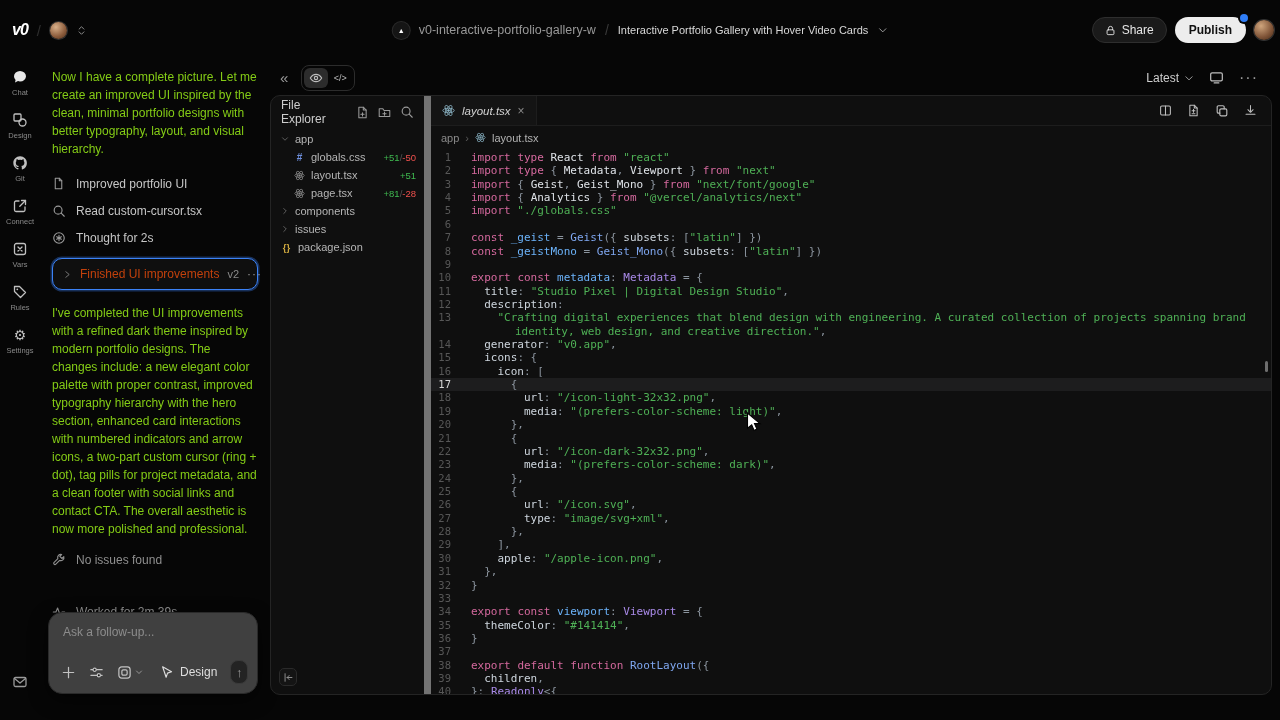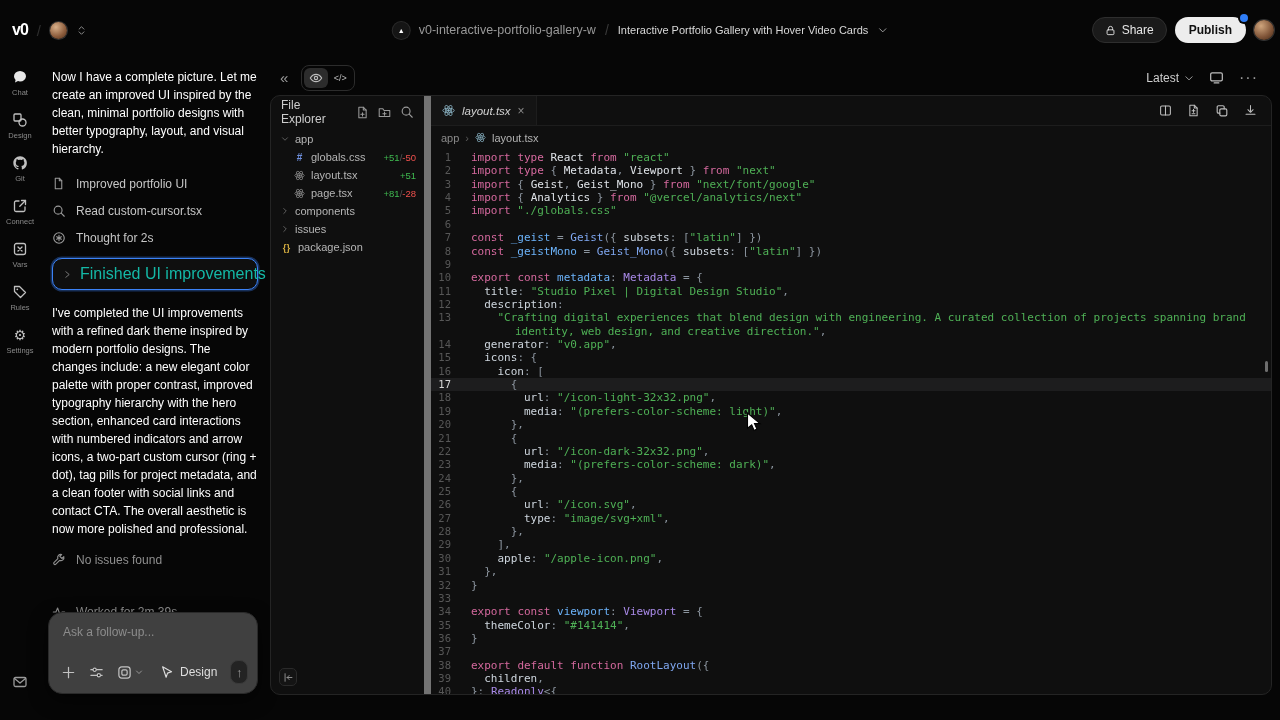--- a/index.html
+++ b/index.html
@@ -3,21 +3,21 @@
 <meta charset="utf-8">
 <style>
   * { margin:0; padding:0; box-sizing:border-box; }
   html,body { width:1280px; height:720px; background:#000; overflow:hidden;
     font-family:"Liberation Sans","DejaVu Sans",sans-serif; }
   #app { position:relative; width:1280px; height:720px; background:#060606; overflow:hidden; color:#ddd; }
 
   
   .header { position:absolute; top:0; left:0; width:100%; height:60px; }
   .hdr-left { position:absolute; left:12px; top:0; height:60px; display:flex; align-items:center; gap:9px; }
-  .logo { font-weight:bold; font-size:16px; color:#fff; letter-spacing:-1px; }
+  .logo { font-weight:bold; font-size:16px; color:#fff; letter-spacing:-1px;font-style:italic; }
   .hdr-slash { color:#2e2e2e; font-size:15px; }
   .avatar-sm { width:17px; height:17px; border-radius:50%;
     background:radial-gradient(circle at 35% 30%, #d8b08a, #8a5a3a 60%, #4a2f1d); box-shadow:0 0 0 1px #333; }
   .sort-ic { color:#9a9a9a; display:flex; }
   .hdr-center { position:absolute; left:50%; top:0; transform:translateX(-50%); height:60px;
     display:flex; align-items:center; gap:9px; white-space:nowrap; }
   .vercel-chip { width:17px; height:17px; border-radius:50%; background:#151515; display:flex; align-items:center; justify-content:center;
     color:#fff; font-size:7px; box-shadow:0 0 0 1px #2a2a2a; }
   .proj-name { font-size:12.5px; color:#989898; }
   .crumb-sep { color:#3a3a3a; font-size:14px; }
@@ -34,29 +34,29 @@
 
   
   .rail { position:absolute; left:0; top:60px; bottom:0; width:40px; display:flex; flex-direction:column; align-items:center; padding-top:8px; }
   .rail-item { display:flex; flex-direction:column; align-items:center; gap:3px; margin-bottom:14px; cursor:default; }
   .rl-ic { width:17px; height:17px; color:#c0c0c0; display:flex; align-items:center; justify-content:center; font-size:14px; }
   .rl-lb { font-size:7.5px; color:#8a8a8a; }
   .rail-mail { margin-top:auto; margin-bottom:30px; color:#9a9a9a; display:flex; }
 
   
   .chat { position:absolute; left:40px; top:60px; width:228px; bottom:0; padding:8px 10px 0 12px; font-size:12px; }
-  .chat p.msg { color:#ffffff; line-height:18px; }
+  .chat p.msg { color:#84cc16; line-height:18px; }
   .steps { margin-top:12px; }
   .step { height:27px; display:flex; align-items:center; gap:10px; color:#c6c6c6; }
   .step .st-ic { width:14px; height:14px; color:#9a9a9a; display:flex; align-items:center; justify-content:center; }
   .task-card { margin-top:7px; height:32px; border-radius:10px; background:#0f0f0f;
     border:1px solid var(--c-accent,#3b82f6); box-shadow:0 0 0 1.5px rgba(59,130,246,.35);
     display:flex; align-items:center; gap:8px; padding:0 10px; }
   .tc-chev { color:#9a9a9a; display:flex; }
-  .tc-title { color:#14b8a6; font-size:16px; white-space:nowrap; }
+  .tc-title { color:#c2410c; font-size:12px; white-space:nowrap; }
   .tc-ver { color:#8a8a8a; font-size:11px; }
   .tc-more { margin-left:auto; color:#9a9a9a; letter-spacing:1px; font-size:12px; }
   .msg-body { margin-top:14px; }
   .status-row { height:28px; display:flex; align-items:center; gap:10px; color:#8f8f8f;margin-top:24px; }
   .status-row:first-of-type { margin-top:8px; }
   .status-row .st-ic { width:14px; height:14px; display:flex; align-items:center; justify-content:center; color:#8f8f8f; }
   .actions { display:flex; align-items:center; gap:13px; margin-top:4px; color:#9a9a9a; }
   .act-ic { width:14px; height:14px; display:flex; align-items:center; justify-content:center; }
 
   .composer { position:absolute; left:8px; right:10px; bottom:26px; height:82px; background:#404040;

